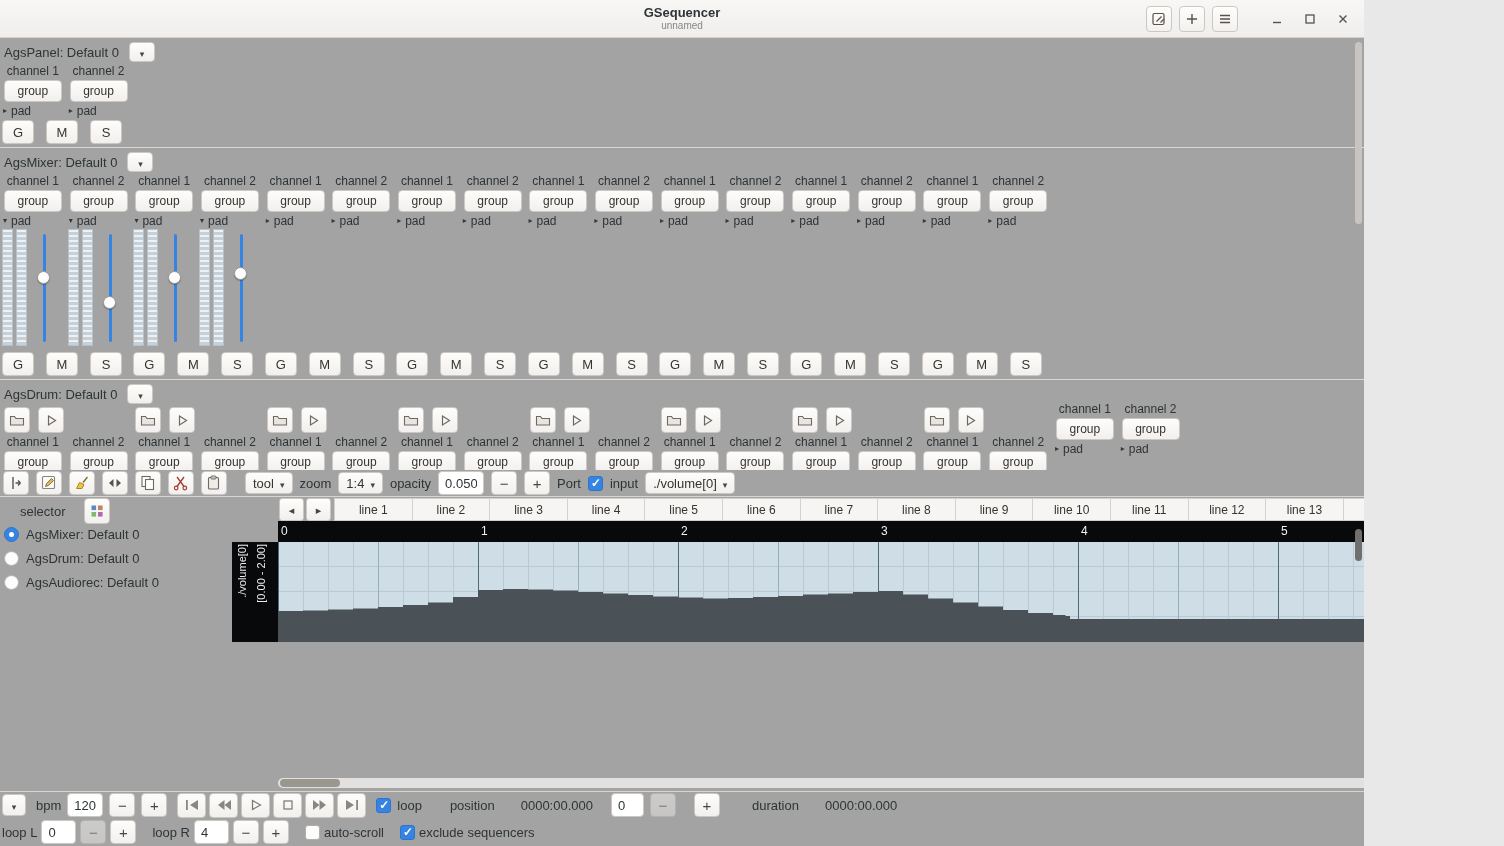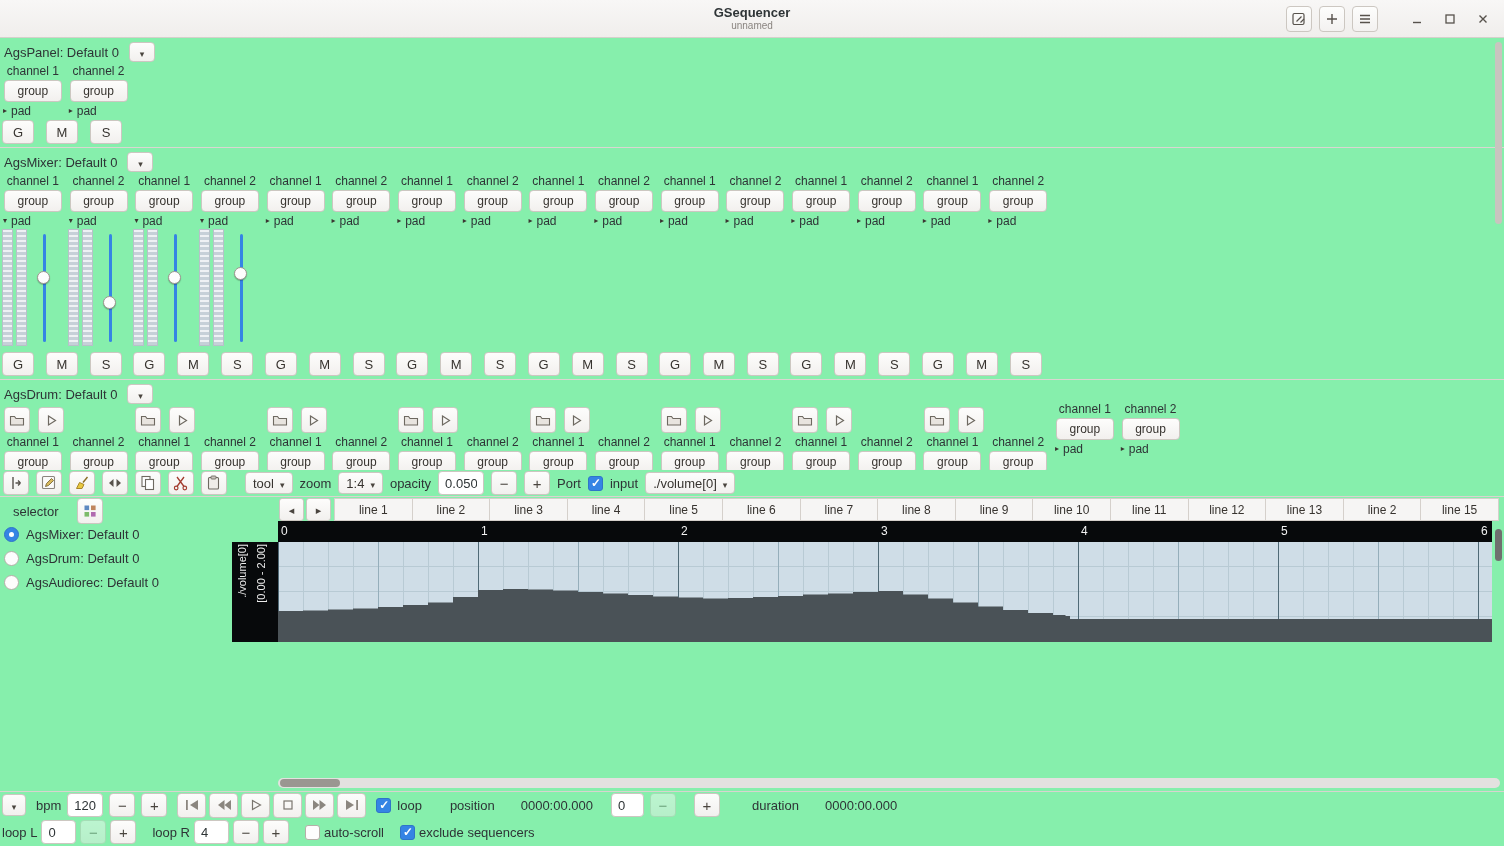--- a/index.html
+++ b/index.html
@@ -1,17 +1,17 @@
 <!DOCTYPE html>
 <html><head>
 <meta charset="utf-8">
 <style>
   html,body{margin:0;padding:0;background:#e8e8e8;}
   *{box-sizing:border-box;}
-  .app{position:relative;width:1504px;height:846px;background:#86efac;overflow:hidden;
+  .app{position:relative;width:1364px;height:846px;background:#a3a3a3;overflow:hidden;
        font-family:"Liberation Sans",sans-serif;font-size:13px;color:#2e3436;}
 
   
   .titlebar{position:relative;height:38px;background:linear-gradient(#f8f7f6,#f0eeec);
             border-bottom:1px solid #d5d0cb;}
   .titles{position:absolute;left:0;right:0;top:5px;text-align:center;pointer-events:none;}
   .wtitle{font-weight:bold;font-size:13px;line-height:15px;}
   .wsub{font-size:10px;color:#8a8580;line-height:11px;}
   .hactions{position:absolute;right:8px;top:6px;display:flex;align-items:center;gap:7px;}
   .hbtn{width:26px;height:26px;padding:0;display:flex;align-items:center;justify-content:center;
@@ -82,21 +82,21 @@
   
   .toolbar{height:27px;border-bottom:1px solid #d8d4cf;display:flex;align-items:center;gap:7px;padding-left:3px;}
   .tbtn{width:26px;height:24px;padding:0;background:linear-gradient(#fdfdfc,#f2f0ee);
         border:1px solid #ccc7c1;border-radius:4px;display:flex;align-items:center;justify-content:center;flex:none;}
   .tb-gap{width:4px;}
   .entry.opacity{width:46px;}
 
   
   .main{position:relative;height:294px;}
   .selector{position:absolute;left:0;top:0;width:230px;height:294px;}
-  .selhead{display:flex;align-items:center;gap:18px;padding:2px 0 0 13px;height:26px;}
+  .selhead{display:flex;align-items:center;gap:18px;padding:2px 0 0 20px;height:26px;}
   .radios{padding:4px 0 0 4px;display:flex;flex-direction:column;gap:9px;}
   .radiorow{display:flex;align-items:center;gap:7px;font-size:13px;}
 
   .tabsrow{position:absolute;left:279px;top:1px;height:23px;display:flex;align-items:center;}
   .tabnav{width:25px;height:23px;padding:0;background:linear-gradient(#fdfdfc,#f2f0ee);
           border:1px solid #ccc7c1;border-radius:3px;display:flex;align-items:center;justify-content:center;flex:none;}
   .tabnav + .tabnav{margin-left:2px;}
   .tabs{display:flex;margin-left:3px;width:1172px;overflow:hidden;}
   .ltab{width:78.6px;height:23px;flex:none;background:#f6f5f4;border:1px solid #d5d0cb;
         margin-left:-1px;font-family:Liberation Sans, sans-serif;font-size:12px;color:#37332f;padding:0;}

